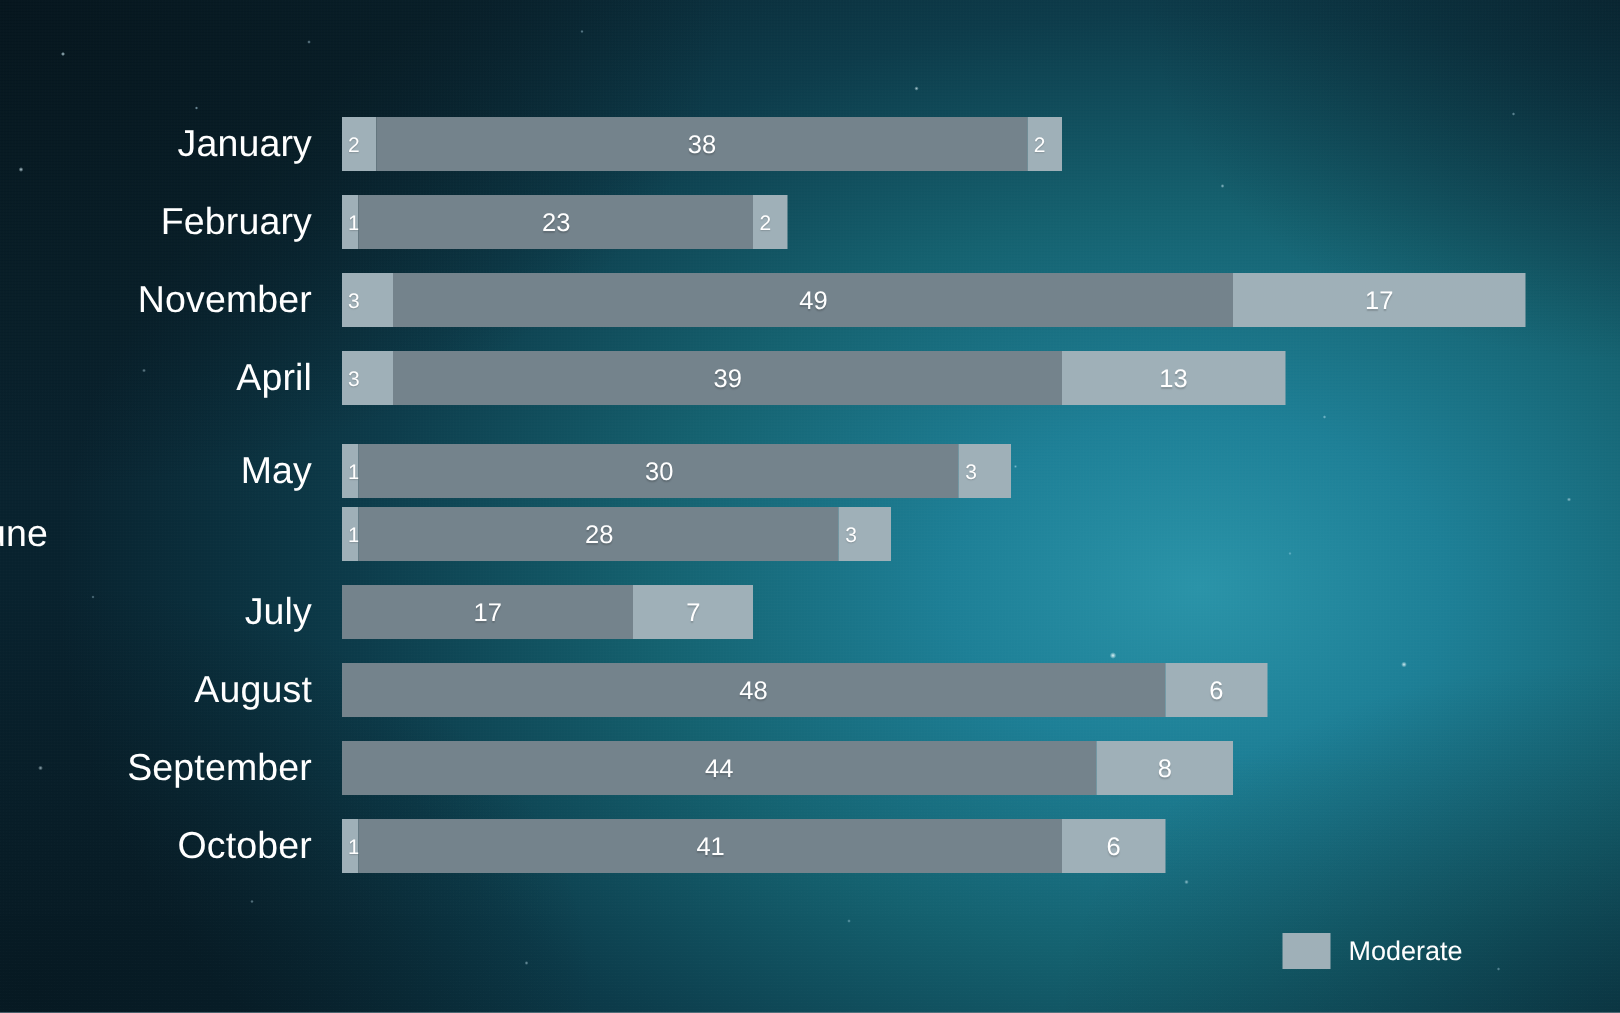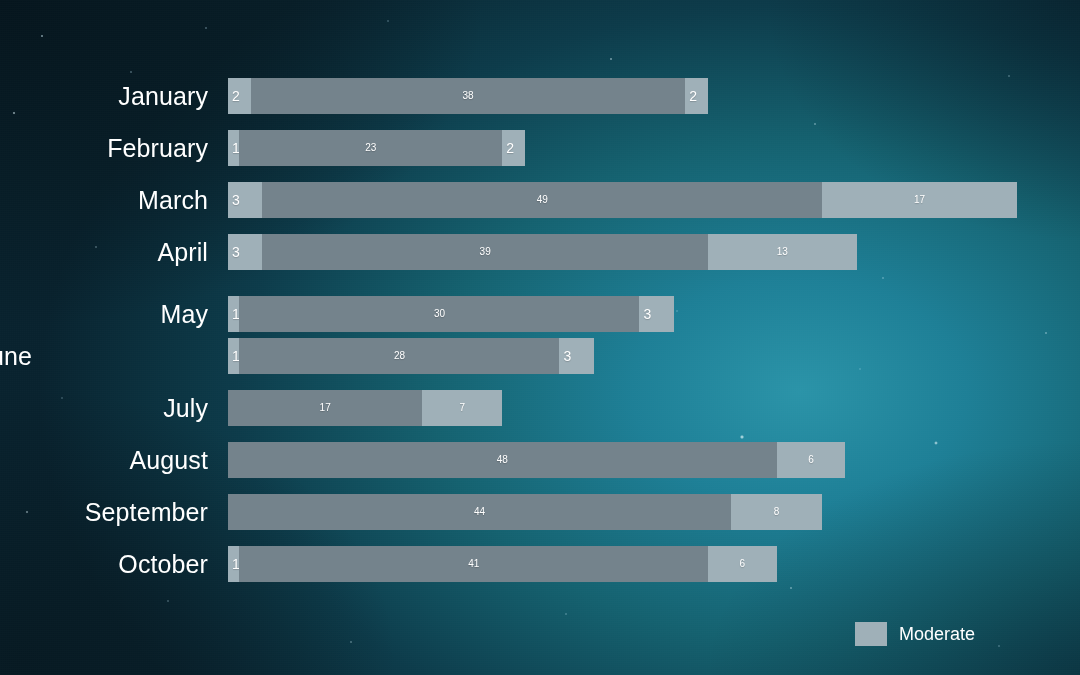--- a/index.html
+++ b/index.html
@@ -120,21 +120,21 @@
     display: flex;
     align-items: center;
     justify-content: center;
     overflow: hidden;
   }
   .seg-mid   { background-color: #74838c; }
   .seg-light { background-color: #9fb0b8; }
 
   .seg-value {
     color: #ffffff;
-    font-size: 10px;
+    font-size: 17px;
     line-height: 1;
     white-space: nowrap;
     text-shadow: 0 1px 1px rgba(0,0,0,0.18);
   }
   .seg-value.tiny { font-size: 14px; }
 
   
   .seg.narrow { justify-content: flex-start; padding-left: 4px; }
 
   
@@ -191,21 +191,21 @@
           </div>
           <div class="seg seg-mid" style="width: 262.89px;">
             <span class="seg-value">23</span>
           </div>
           <div class="seg seg-light narrow" style="width: 22.86px;">
             <span class="seg-value tiny">2</span>
           </div>
         </div>
       </div>
       <div class="row" style="top: 182px; width: 1080px;">
-        <div class="row-label">March</div>
+        <div class="row-label">November</div>
         <div class="bar">
           <div class="seg seg-light narrow" style="width: 34.29px;">
             <span class="seg-value tiny">3</span>
           </div>
           <div class="seg seg-mid" style="width: 560.07px;">
             <span class="seg-value">49</span>
           </div>
           <div class="seg seg-light" style="width: 194.31px;">
             <span class="seg-value">17</span>
           </div>

